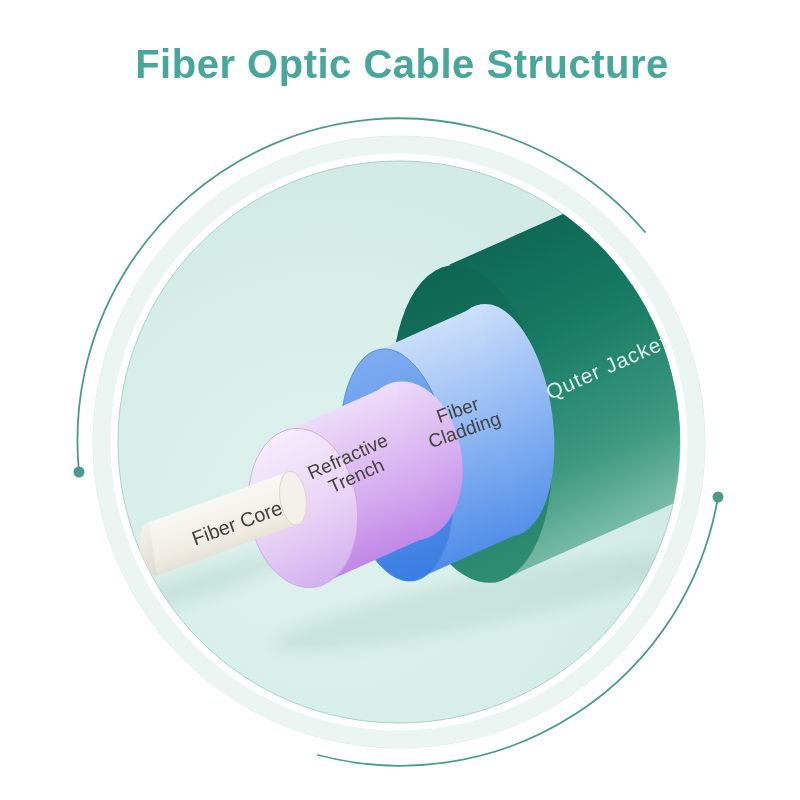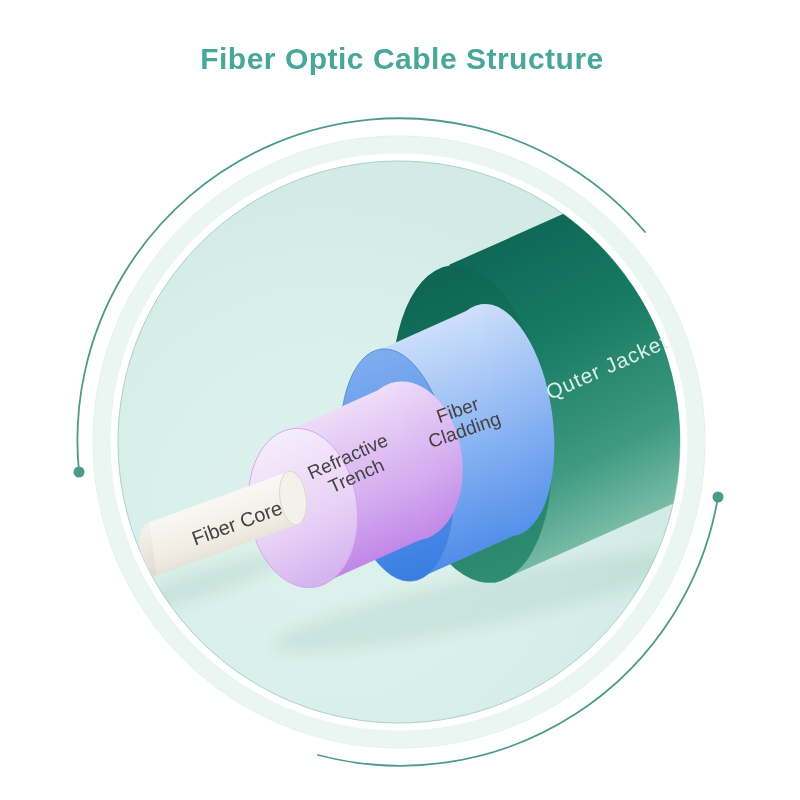--- a/index.html
+++ b/index.html
@@ -2,21 +2,21 @@
 <html><head>
 <meta charset="utf-8">
 <style>
   html,body{margin:0;padding:0;background:#ffffff;}
   .page{
     position:relative;width:800px;height:800px;background:#ffffff;
     overflow:hidden;font-family:"Liberation Sans",sans-serif;
   }
   .page h1{
     position:absolute;top:42px;left:4px;right:0;margin:0;
-    text-align:center;font-size:30px;font-weight:700;
+    text-align:center;font-size:40px;font-weight:700;
     letter-spacing:0.5px;color:#48a79a;
     font-family:"Liberation Sans",sans-serif;
   }
   svg{position:absolute;left:0;top:0;}
   .inner-label{fill:#454341;font-family:"Liberation Sans",sans-serif;}
   .jacket-label{fill:#dcefe9;font-family:"Liberation Sans",sans-serif;}
 </style>
 </head>
 <body>
 

